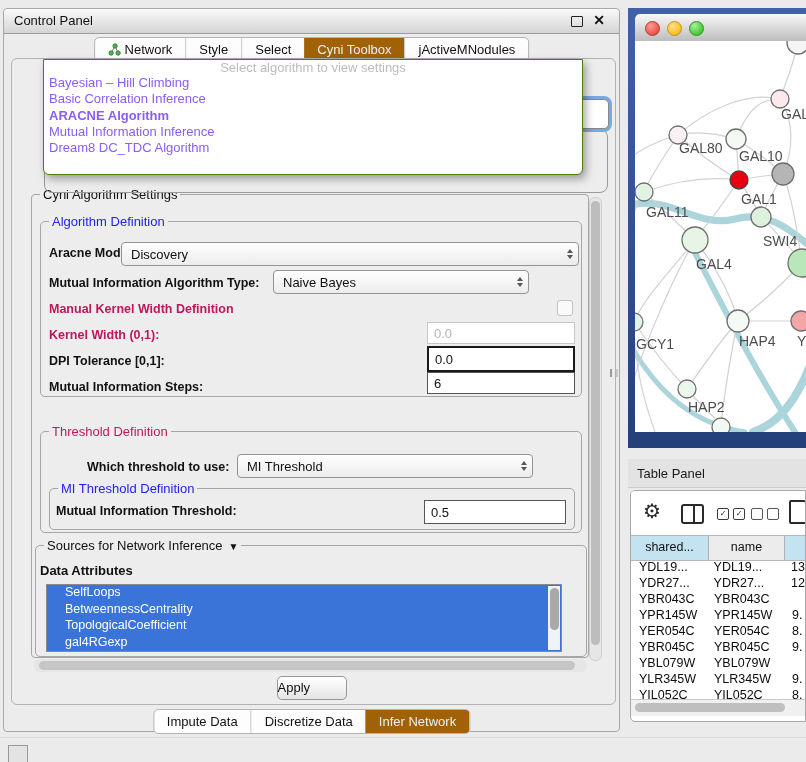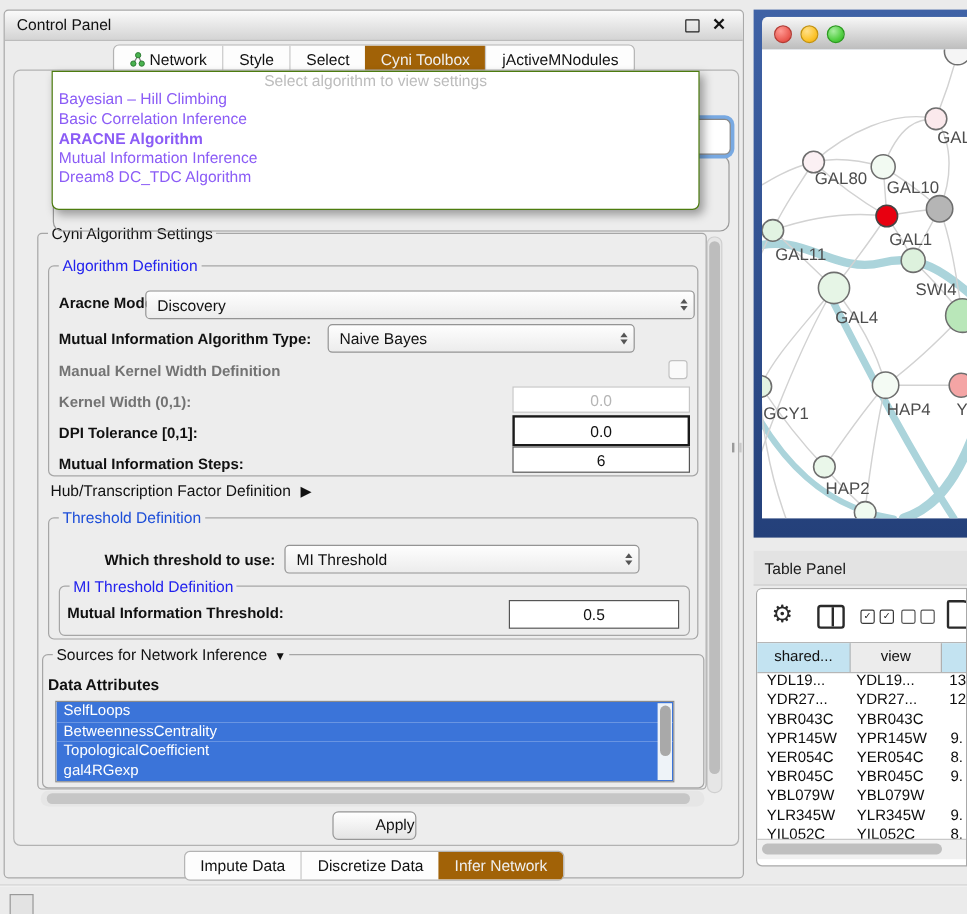--- a/index.html
+++ b/index.html
@@ -26,47 +26,47 @@
   
   #algdrop{position:absolute;left:39px;top:50px;width:538px;height:114px;background:#fff;z-index:5;
            border:1px solid #4d7c0f;border-radius:0 0 6px 6px;box-shadow:3px 4px 8px rgba(0,0,0,.35)}
   #algdrop .ph{height:15px;text-align:center;font:13px "Liberation Sans",sans-serif;color:#bcbcbc}
   #algdrop .it{height:16.3px;line-height:16px;padding-left:5px;font:13px "Liberation Sans",sans-serif;color:#8b5cf6;white-space:nowrap}
   #algdrop .it.bold{font-weight:bold}
   
   .grp{position:absolute;border:1px solid #a6a6a6;border-radius:4px}
   .gt{position:absolute;top:-8px;left:8px;background:#ededed;padding:0 3px;font:13px "Liberation Sans",sans-serif;color:#111;white-space:nowrap}
   .gt.blue{color:#2222ee}
-  .gt.green{color:#1d4ed8}
+  .gt.green{color:#be185d}
   .lbl{position:absolute;font:bold 12.5px "Liberation Sans",sans-serif;color:#111;white-space:nowrap}
-  .lbl.dis{color:#737373}
+  .lbl.dis{color:#be185d}
   .combo{position:absolute;background:linear-gradient(#fefefe,#ececec);border:1px solid #949494;border-radius:4px;display:flex;align-items:center;box-sizing:border-box}
   .combo .cv{flex:1;padding-left:9px;font:13px "Liberation Sans",sans-serif;color:#111;white-space:nowrap;overflow:hidden}
   .spin{width:16px;height:100%;display:flex;flex-direction:column;align-items:center;justify-content:center;gap:2px}
   .spin i{display:block;width:0;height:0;border-left:3.5px solid transparent;border-right:3.5px solid transparent}
   .spin .up{border-bottom:4px solid #555}
   .spin .dn{border-top:4px solid #555}
-  input.tin{position:absolute;font:13px "Liberation Sans",sans-serif;text-align:center;padding:0 6px;background:#fff;box-sizing:border-box;color:#111}
+  input.tin{position:absolute;font:13px "Liberation Sans",sans-serif;text-align:left;padding:0 6px;background:#fff;box-sizing:border-box;color:#111}
   .chk{position:absolute;width:14px;height:14px;border:1px solid #c2c2c2;border-radius:3px;background:#fafafa}
   .arrow-r{display:inline-block;font-size:12px;color:#111;margin-left:8px}
   .arrow-d{display:inline-block;font-size:10px;color:#111;margin-left:6px}
   
   #attrlist{position:absolute;left:10px;top:38px;width:514px;height:66px;background:#fff;border:1px solid #8a8a8a;overflow:hidden}
-  #attrlist .li{height:16.5px;line-height:16.5px;padding-left:6px;font:12.5px "Liberation Sans",sans-serif;color:#fff;background:#3b74d9;white-space:nowrap}
+  #attrlist .li{height:16.5px;line-height:16.5px;padding-left:18px;font:12.5px "Liberation Sans",sans-serif;color:#fff;background:#3b74d9;white-space:nowrap}
   .lvscroll{position:absolute;right:1px;top:1px;width:12px;height:64px;background:#eef3f8}
   .lvscroll .th{position:absolute;left:1.5px;top:2px;width:9px;height:42px;background:#a9a9a9;border-radius:5px}
   
   .vscroll{position:absolute;width:13px;background:#e6e6e6;border:1px solid #cfcfcf;border-radius:6px;box-sizing:border-box}
   .vscroll .th{position:absolute;left:1px;top:3px;width:9px;height:96%;background:#bdbdbd;border-radius:5px}
   .hscroll{position:absolute;height:13px;background:#e6e6e6;border-radius:6px}
   .hscroll .th{position:absolute;left:5px;top:2px;height:9px;width:97%;background:#c6c6c6;border-radius:5px}
   
   #applybtn{position:absolute;left:50%;transform:translateX(-50%);top:667px;width:68px;height:22px;
             background:linear-gradient(#fff,#e4e4e4);border:1px solid #979797;border-radius:5px;
-            font:13px "Liberation Sans",sans-serif;color:#111;text-align:right;line-height:21px}
+            font:13px "Liberation Sans",sans-serif;color:#111;text-align:left;line-height:21px}
   
   .botline{position:absolute;left:0;top:737px;width:806px;height:2px;background:linear-gradient(#cfcfcf,#f6f6f6)}
   .cornerbox{position:absolute;left:8px;top:745px;width:18px;height:18px;background:#e3e3e3;border:1px solid #999}
   .divdot{position:absolute;left:610px;top:369px;width:4px;height:8px;border-left:2px solid #9a9a9a;border-right:2px solid #c9c9c9}
   
   #netframe{position:absolute;left:628px;top:8px;width:178px;height:440px;background:linear-gradient(#3f62a6,#24407a)}
   #netwin{position:absolute;left:7px;top:6px;width:171px;height:418px}
   #nettitle{position:absolute;left:0;top:0;right:0;height:27px;background:linear-gradient(#f8f8f8,#bdbdbd);
             border-bottom:1px solid #8a8a8a;border-top-left-radius:5px}
   .tl{position:absolute;top:7px;width:13px;height:13px;border-radius:50%}
@@ -181,23 +181,20 @@
         <span class="lbl dis" style="left:8px;top:106px">Kernel Width (0,1):</span>
         <input class="tin" style="left: 386px; top: 100px; width: 148px; height: 22px; border: 1px solid rgb(198, 198, 198); color: rgb(181, 181, 181);" readonly="" value="0.0">
 
         <span class="lbl" style="left:8px;top:132px">DPI Tolerance [0,1]:</span>
         <input class="tin" style="left: 386px; top: 124px; width: 148px; height: 26px; border: 2px solid rgb(26, 26, 26);" value="0.0">
 
         <span class="lbl" style="left:8px;top:158px">Mutual Information Steps:</span>
         <input class="tin" style="left: 386px; top: 150px; width: 148px; height: 22px; border: 1px solid rgb(85, 85, 85);" value="6">
       </div>
 
-      <div style="position:absolute;left:10px;top:206px;font:13px 'Liberation Sans',sans-serif;color:#111;white-space:nowrap">
-        <span>Hub/Transcription Factor Definition</span><span class="arrow-r">▶</span>
-      </div>
 
       <div class="grp" style="left:8px;top:236px;width:540px;height:100px;border-radius:5px">
         <span class="gt green">Threshold Definition</span>
 
         <span class="lbl" style="left:46px;top:28px">Which threshold to use:</span>
         <div class="combo" style="left:196px;top:22px;width:296px;height:24px">
           <span class="cv">MI Threshold</span>
           <span class="spin">
               <i class="up"></i>
               <i class="dn"></i>
@@ -355,21 +352,21 @@
       </span>
       <span class="cbpair" style="left:120px">
         <span class="cb empty"></span>
         <span class="cb empty"></span>
       </span>
       <span class="docicon"></span>
     </div>
 
     <div class="thead">
       <div class="thc hl" style="width:78px">shared...</div>
-      <div class="thc plain" style="width:76px">view</div>
+      <div class="thc plain" style="width:76px">name</div>
       <div class="thc hl" style="width:60px"></div>
     </div>
 
     <div class="trows">
       <div class="trow">
           <span class="td1">YDL19...</span>
           <span class="td2">YDL19...</span>
           <span class="td3">13</span>
         </div>
       <div class="trow">

